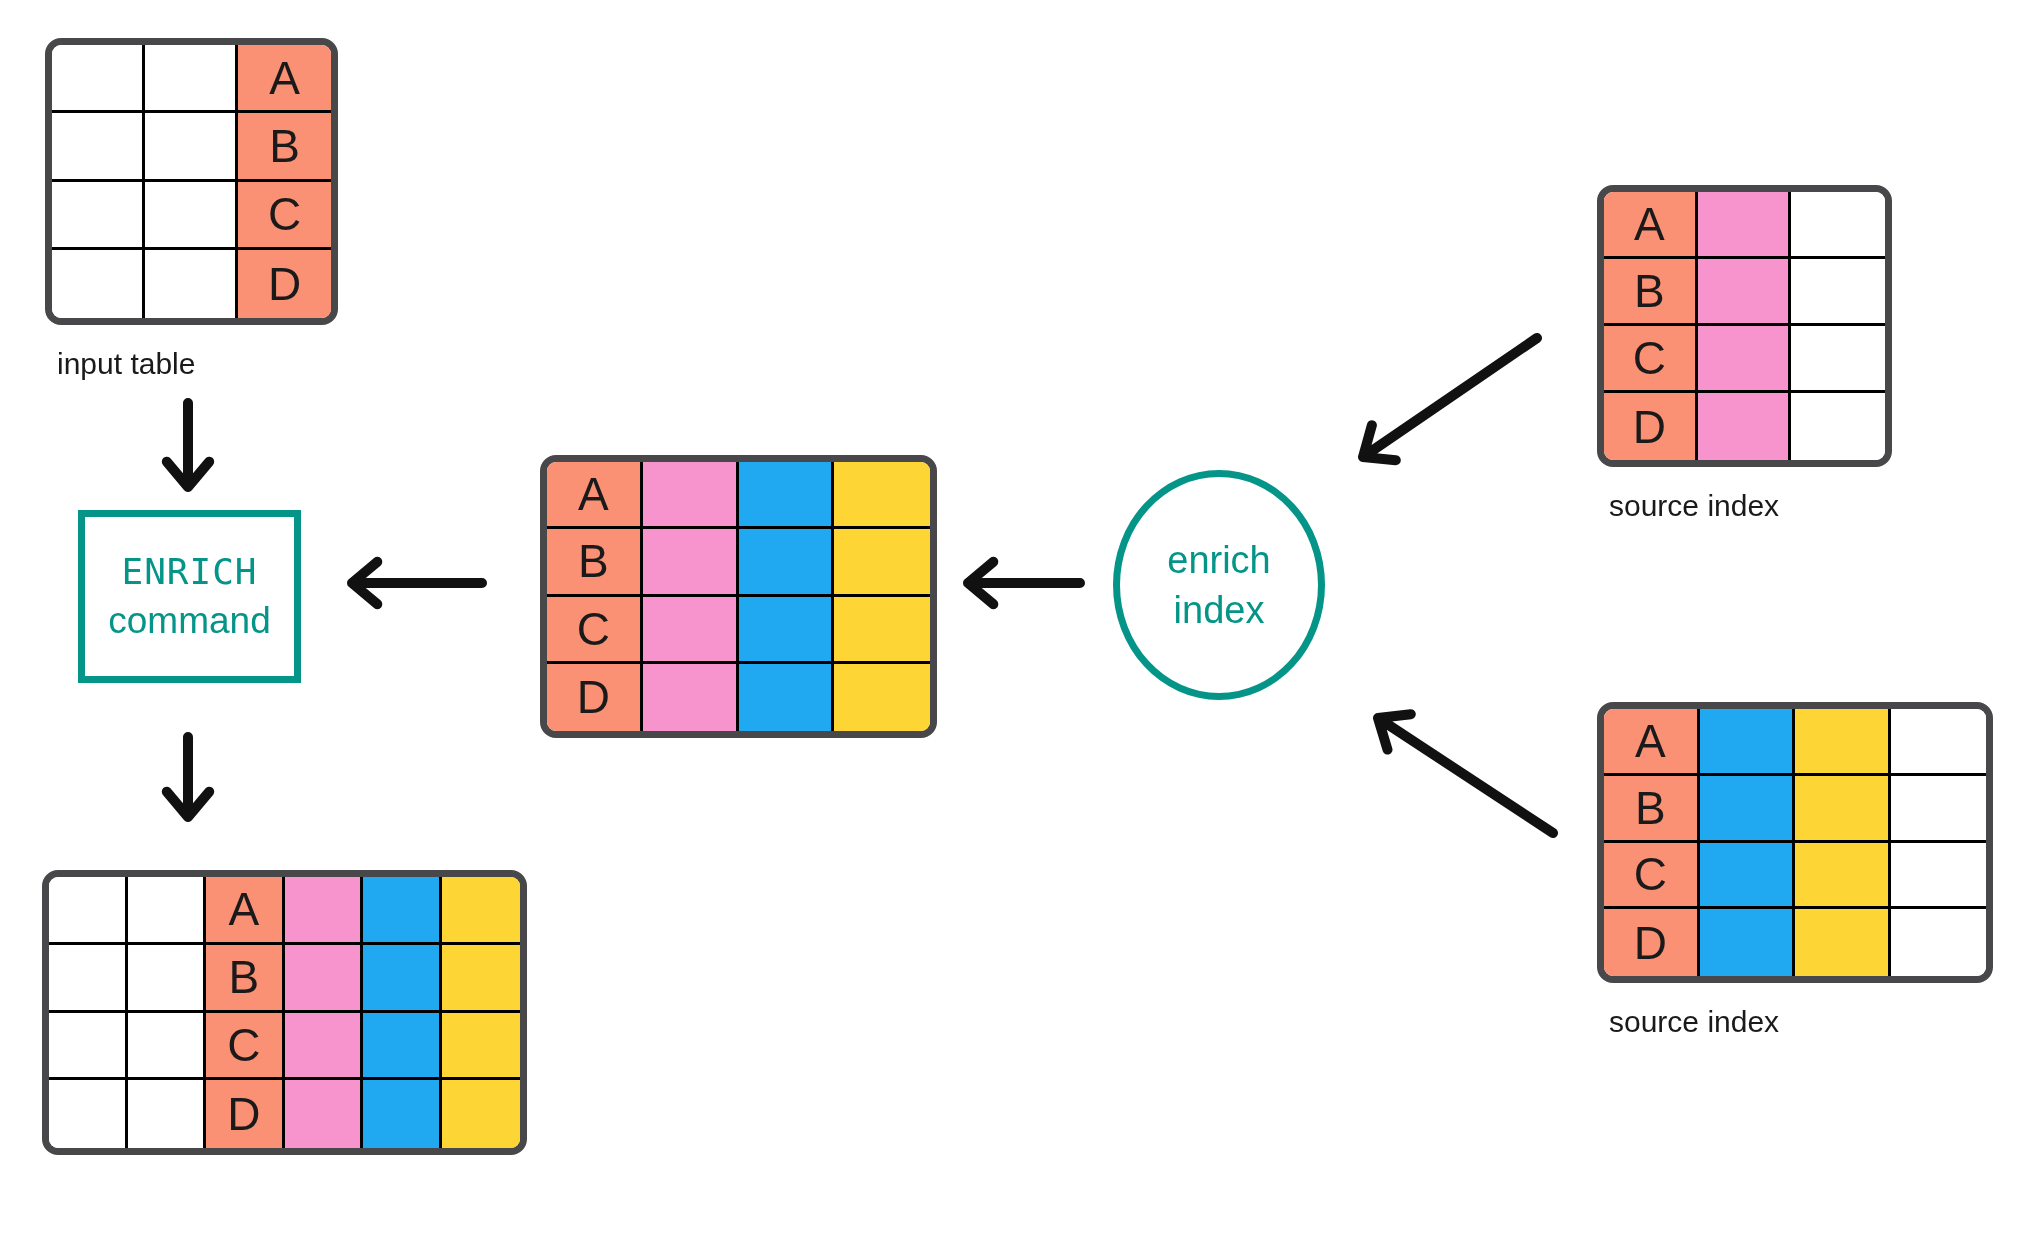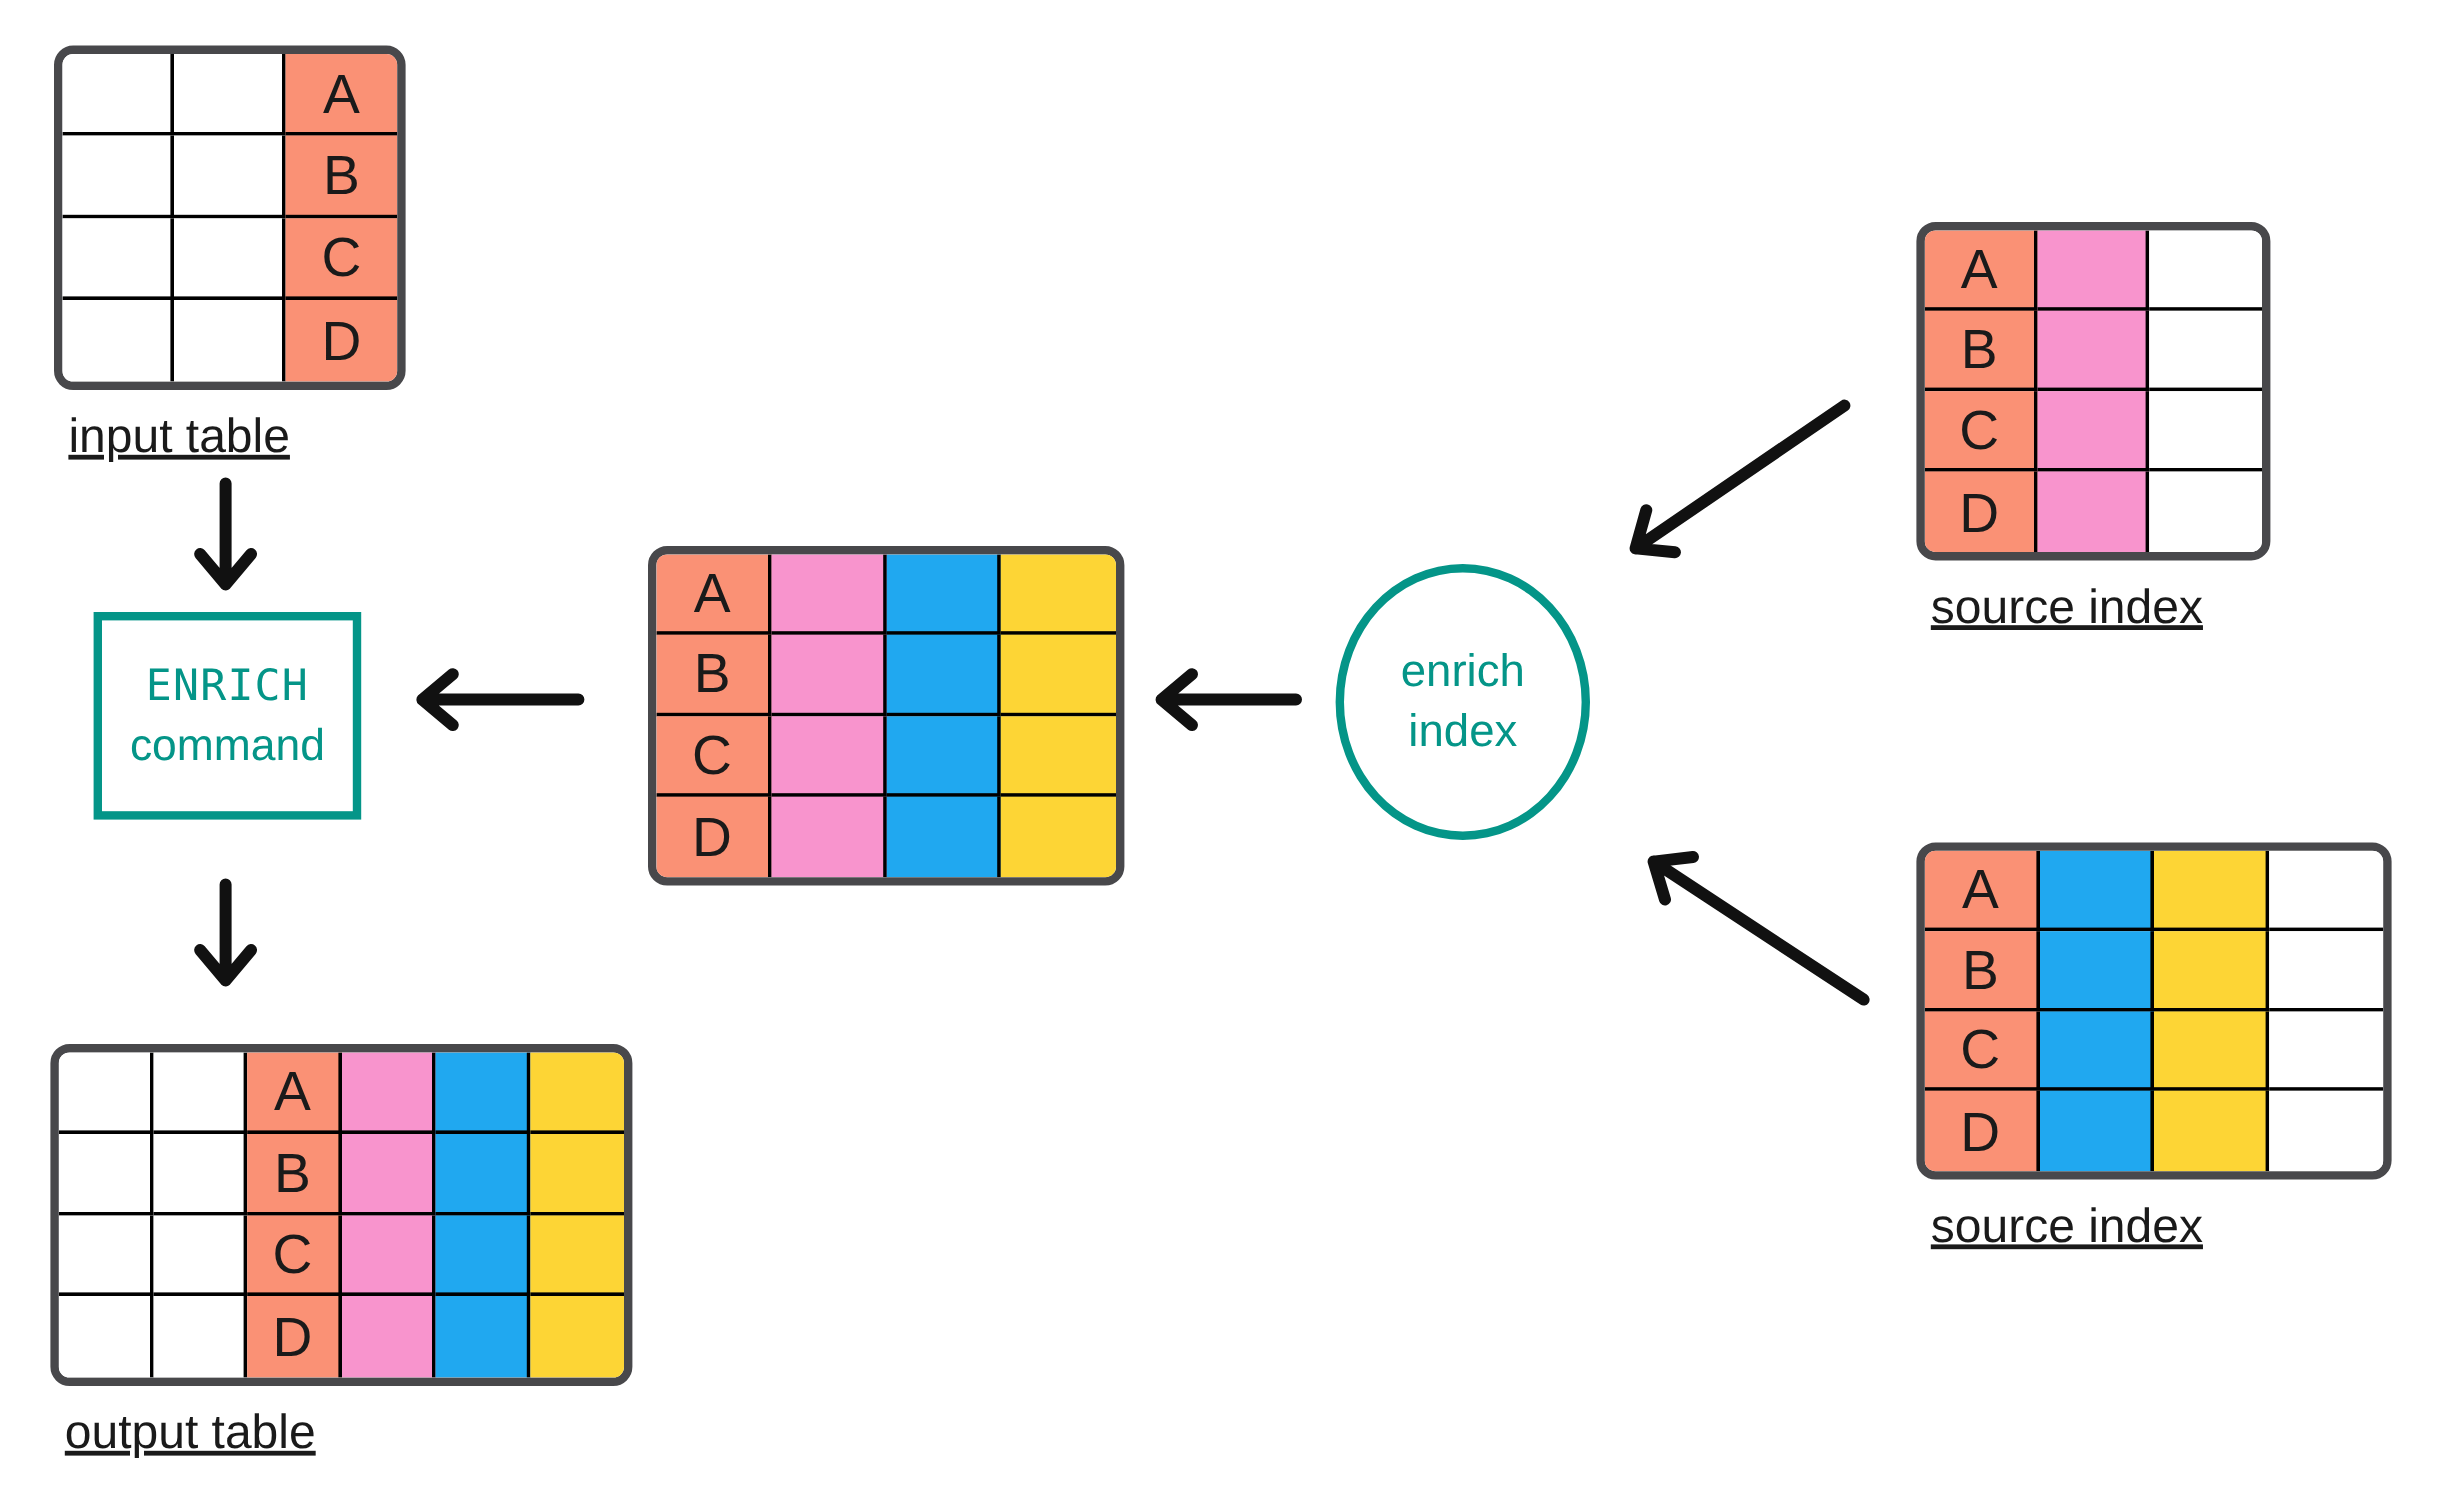--- a/index.html
+++ b/index.html
@@ -26,25 +26,24 @@
   .cell{
     display:flex;align-items:center;justify-content:center;
     font-size:46px;color:var(--text);
     box-sizing:border-box;
   }
   .cell.gl-r{border-right:3px solid var(--grid-line);}
   .cell.gl-b{border-bottom:3px solid var(--grid-line);}
   .tbl-label{
     margin-top:16px;
     padding-left:12px;
-    font-size:40px;
+    font-size:30px;
     line-height:46px;
     color:var(--text);
     white-space:nowrap;
-    text-decoration:underline;
   }
   
   #grp-input{left:45px;top:38px;width:293px;}   #grp-input .tbl{height:287px;grid-template-columns:repeat(3,1fr);}
   #grp-enrich-index{left:540px;top:455px;width:397px;} #grp-enrich-index .tbl{height:283px;grid-template-columns:repeat(4,1fr);}
   #grp-source-top{left:1597px;top:185px;width:295px;} #grp-source-top .tbl{height:282px;grid-template-columns:repeat(3,1fr);}
   #grp-source-bottom{left:1597px;top:702px;width:396px;} #grp-source-bottom .tbl{height:281px;grid-template-columns:repeat(4,1fr);}
   #grp-output{left:42px;top:870px;width:485px;}  #grp-output .tbl{height:285px;grid-template-columns:repeat(6,1fr);}
   
   #enrich-command{
     position:absolute;left:78px;top:510px;width:223px;height:173px;
@@ -119,21 +118,20 @@
         <div class="cell gl-r gl-b" style="background: rgb(248, 148, 205);"></div>
         <div class="cell gl-r gl-b" style="background: rgb(32, 168, 240);"></div>
         <div class="cell gl-b" style="background: rgb(253, 213, 53);"></div>
         <div class="cell gl-r" style="background: rgb(255, 255, 255);"></div>
         <div class="cell gl-r" style="background: rgb(255, 255, 255);"></div>
         <div class="cell gl-r" style="background: rgb(250, 145, 117);">D</div>
         <div class="cell gl-r" style="background: rgb(248, 148, 205);"></div>
         <div class="cell gl-r" style="background: rgb(32, 168, 240);"></div>
         <div class="cell" style="background: rgb(253, 213, 53);"></div>
       </div>
-    <div class="tbl-label">output table</div>
   </div>
 
   <div class="grp" id="grp-enrich-index">
     <div class="tbl" style="grid-template-rows: repeat(4, 1fr);">
         <div class="cell gl-r gl-b" style="background: rgb(250, 145, 117);">A</div>
         <div class="cell gl-r gl-b" style="background: rgb(248, 148, 205);"></div>
         <div class="cell gl-r gl-b" style="background: rgb(32, 168, 240);"></div>
         <div class="cell gl-b" style="background: rgb(253, 213, 53);"></div>
         <div class="cell gl-r gl-b" style="background: rgb(250, 145, 117);">B</div>
         <div class="cell gl-r gl-b" style="background: rgb(248, 148, 205);"></div>

